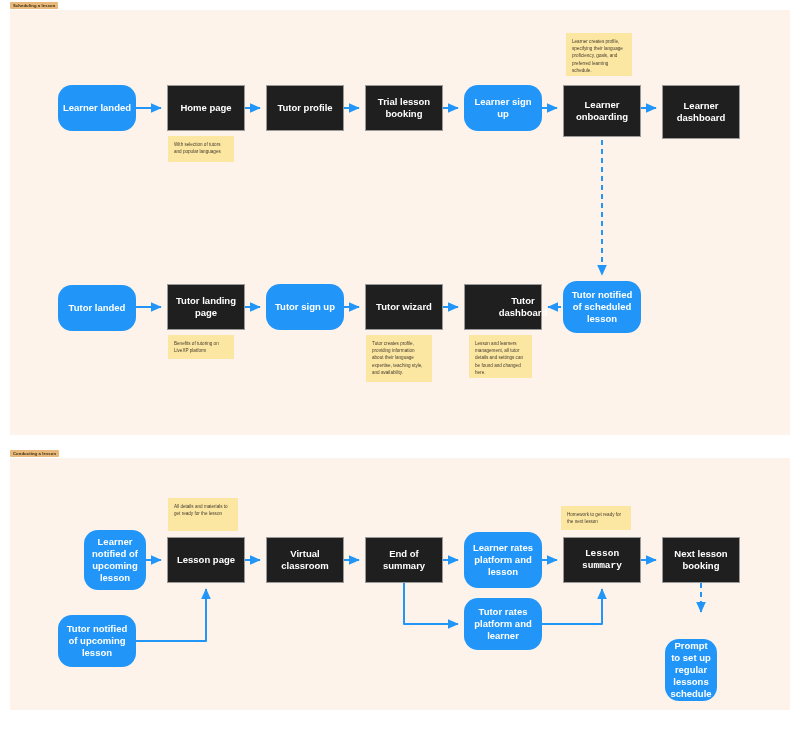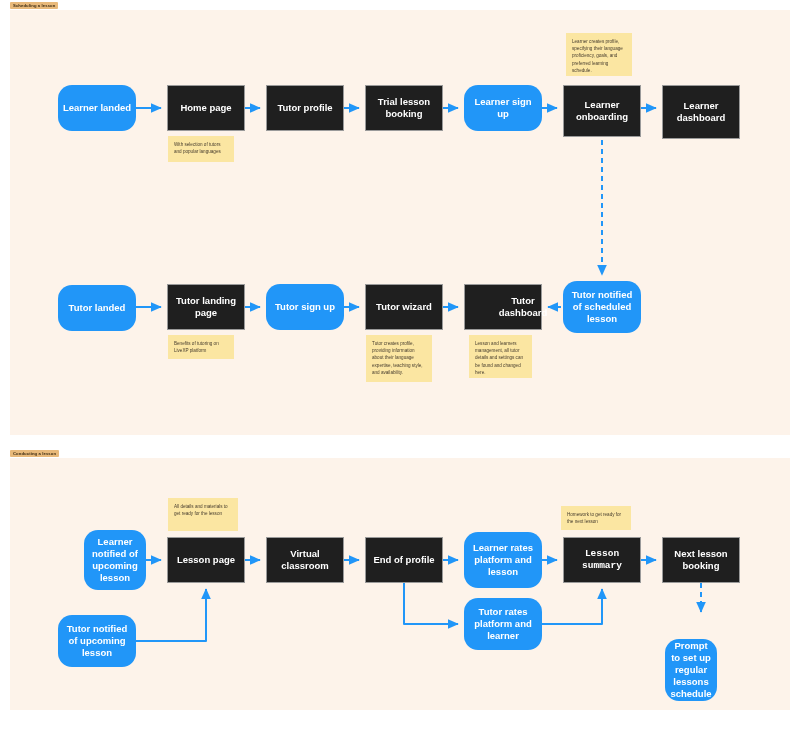--- a/index.html
+++ b/index.html
@@ -163,21 +163,21 @@
       <div class="node blue" style="left: 58px; top: 530px; width: 62px; height: 60px; margin-left: 26px;">
         <span>Learner notified of upcoming lesson</span>
       </div>
       <div class="node dark" style="left: 167px; top: 537px; width: 78px; height: 46px;">
         <span>Lesson page</span>
       </div>
       <div class="node dark" style="left: 266px; top: 537px; width: 78px; height: 46px;">
         <span>Virtual classroom</span>
       </div>
       <div class="node dark" style="left: 365px; top: 537px; width: 78px; height: 46px;">
-        <span>End of profile</span>
+        <span>End of summary</span>
       </div>
       <div class="node blue" style="left: 464px; top: 532px; width: 78px; height: 56px;">
         <span>Learner rates platform and lesson</span>
       </div>
       <div class="node dark" style="left: 563px; top: 537px; width: 78px; height: 46px; font-family: Liberation Mono, monospace;">
         <span>Lesson summary</span>
       </div>
       <div class="node dark" style="left: 662px; top: 537px; width: 78px; height: 46px;">
         <span>Next lesson booking</span>
       </div>

